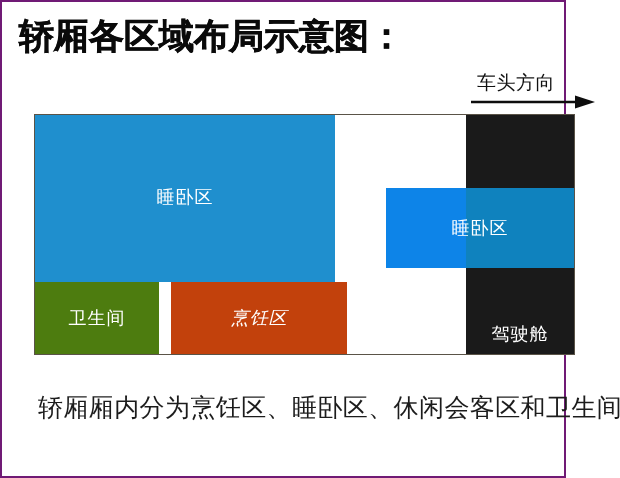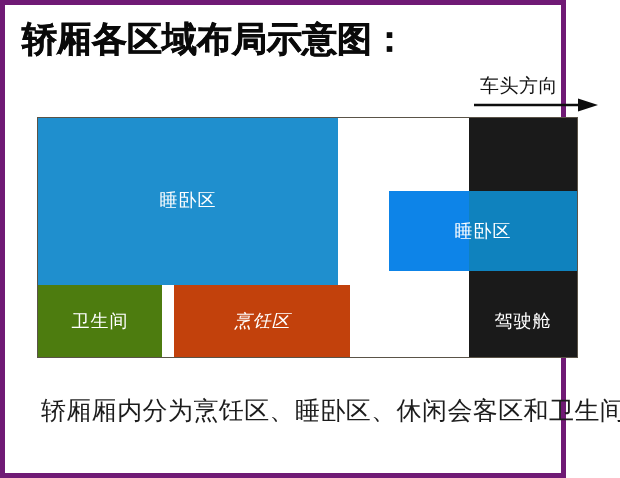--- a/index.html
+++ b/index.html
@@ -12,21 +12,21 @@
     height: 478px;
     font-family: "DejaVu Sans", "Liberation Sans", sans-serif;
     overflow: hidden;
   }
   #page {
     position: relative;
     width: 566px;
     height: 478px;
     background: #ffffff;
     box-sizing: border-box;
-    border: 5px solid #701a75;
+    border: 2px solid #701a75;
   }
 
   
   #title {
     position: absolute;
     left: 17px;
     top: 14px;
     font-size: 35px;
     font-weight: bold;
     color: #0a0a0a;
@@ -115,21 +115,21 @@
   }
   #zone-lounge .zone-label { margin-bottom: 24px; }
 
   
   #zone-cockpit {
     left: 431px; top: 0px;
     width: 108px; height: 239px;
     background: #1a1a1a;
     align-items: flex-end;
   }
-  #zone-cockpit .zone-label { margin-bottom: 24px; }
+  #zone-cockpit .zone-label { margin-bottom: 8px; }
 
   
   #zone-sleep-overlay {
     left: 351px; top: 73px;
     width: 188px; height: 80px;
     background: transparent;
   }
   #zone-sleep-overlay .ov-left {
     position: absolute; left: 0; top: 0;
     width: 80px; height: 100%;

